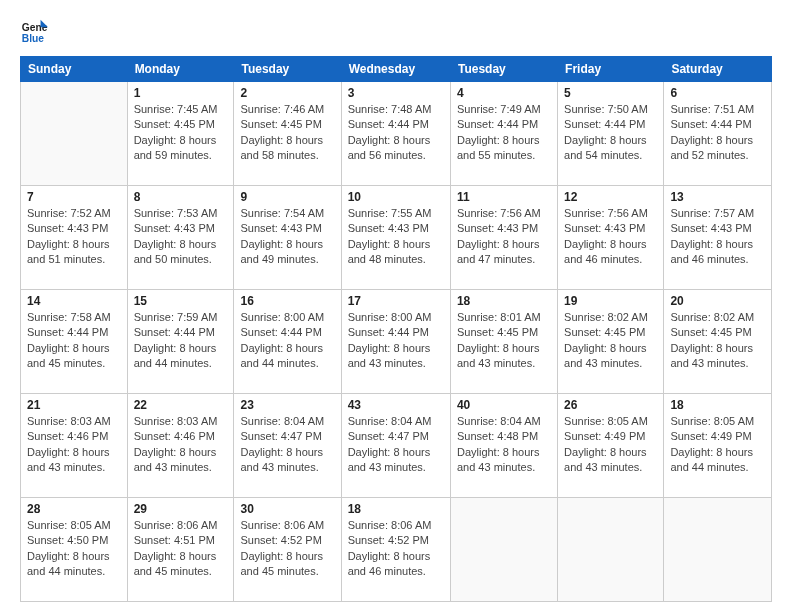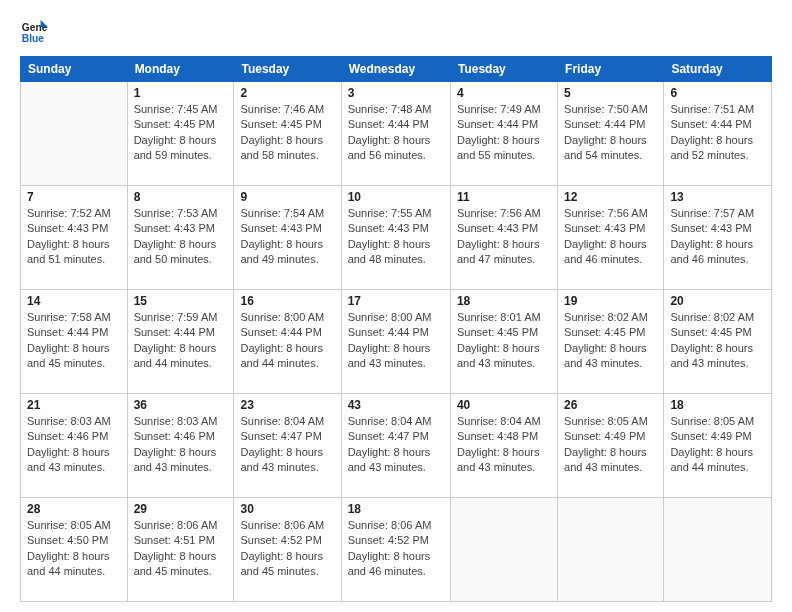--- a/index.html
+++ b/index.html
@@ -203,21 +203,21 @@
             <span class="day-number">20</span>
             <div class="day-info">Sunrise: 8:02 AM<br>Sunset: 4:45 PM<br>Daylight: 8 hours and 43 minutes.</div>
           </td>
         </tr>
         <tr>
           <td>
             <span class="day-number">21</span>
             <div class="day-info">Sunrise: 8:03 AM<br>Sunset: 4:46 PM<br>Daylight: 8 hours and 43 minutes.</div>
           </td>
           <td>
-            <span class="day-number">36</span>
+            <span class="day-number">22</span>
             <div class="day-info">Sunrise: 8:03 AM<br>Sunset: 4:46 PM<br>Daylight: 8 hours and 43 minutes.</div>
           </td>
           <td>
             <span class="day-number">23</span>
             <div class="day-info">Sunrise: 8:04 AM<br>Sunset: 4:47 PM<br>Daylight: 8 hours and 43 minutes.</div>
           </td>
           <td>
             <span class="day-number">43</span>
             <div class="day-info">Sunrise: 8:04 AM<br>Sunset: 4:47 PM<br>Daylight: 8 hours and 43 minutes.</div>
           </td>

